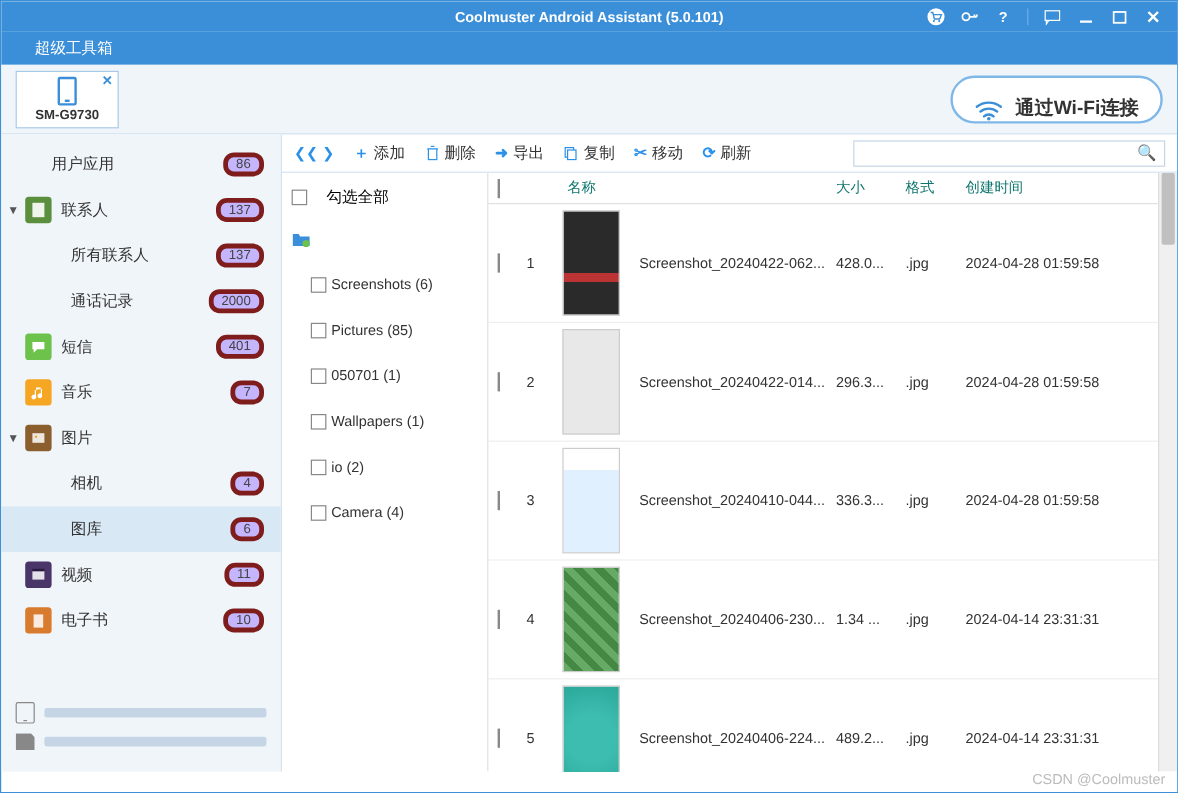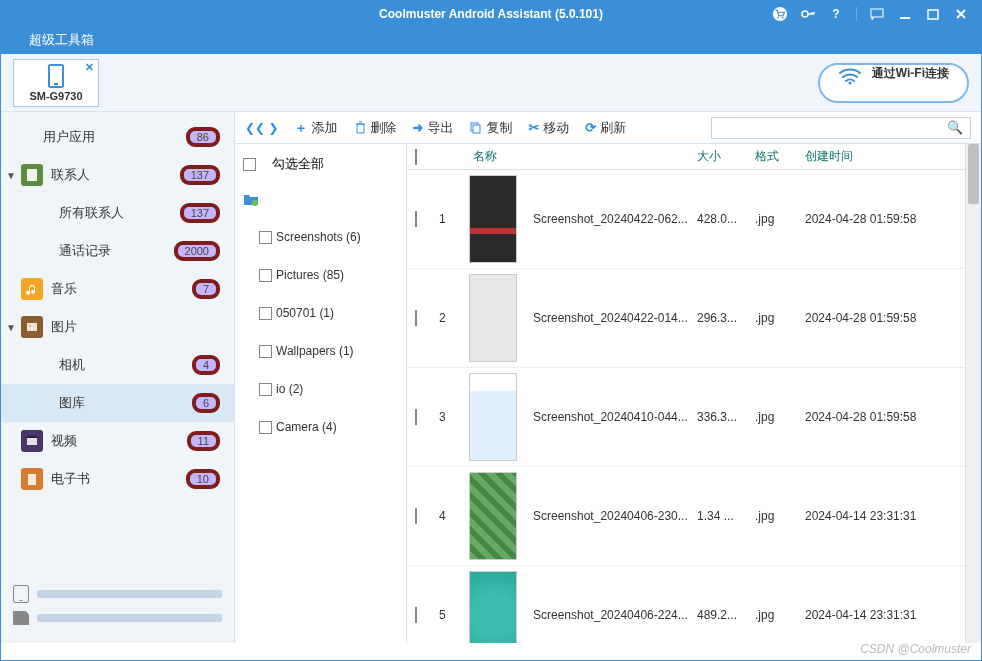--- a/index.html
+++ b/index.html
@@ -14,21 +14,21 @@
 .tabbar { height: 28px; background: #3b8fd8; display: flex; }
 .tab { padding: 0 28px; color: #fff; font-size: 13px; height: 100%; display: flex; align-items: center; cursor: pointer; }
 .tab.active { background: #2370be; }
 
 .devicebar { height: 58px; background: #f0f5fa; border-bottom: 1px solid #d5e3f0; display: flex; align-items: center; padding: 0 12px; }
 .device-item { width: 86px; height: 48px; border: 1px solid #a8c8e8; background: #fff; display: flex; flex-direction: column; align-items: center; justify-content: center; position: relative; cursor: pointer; }
 .device-item .closex { position: absolute; top: 1px; right: 4px; color: #3b8fd8; font-weight: bold; font-size: 11px; }
 .device-item .phone-ic { width: 16px; height: 24px; border: 2px solid #3b8fd8; border-radius: 2px; position: relative; }
 .device-item .phone-ic::after { content:""; position:absolute; bottom:1px; left:50%; transform:translateX(-50%); width:4px; height:2px; background:#3b8fd8; }
 .device-name { font-size: 11px; font-weight: bold; color: #333; margin-top: 2px; }
-.wifi-btn { margin-left: auto; border: 2px solid #7fb8e8; border-radius: 22px; height: 40px; padding: 0 18px; display: flex; align-items: flex-start; gap: 10px; background: #fff; cursor: pointer; font-size: 12px; color: #333; font-weight: bold; }
+.wifi-btn { margin-left: auto; border: 2px solid #7fb8e8; border-radius: 22px; height: 40px; padding: 0 18px; display: flex; align-items: flex-end; gap: 10px; background: #fff; cursor: pointer; font-size: 16px; color: #333; font-weight: bold; }
 .wifi-ic svg { width: 24px; height: 20px; }
 
 .main { display: flex; height: calc(100% - 111px - 17px); }
 
 .sidebar { width: 234px; background: #f0f5fa; border-right: 1px solid #d5e3f0; padding-top: 6px; overflow-y: auto; position: relative; }
 .side-row { display: flex; align-items: center; height: 38px; padding-right: 14px; cursor: pointer; font-size: 13px; color: #333; }
 .side-row.active { background: #d8e8f5; }
 .caret { width: 20px; text-align: center; color: #555; font-size: 10px; }
 .caret.hidden { visibility: hidden; }
 .sic { width: 22px; height: 22px; margin-right: 8px; display: flex; align-items: center; justify-content: center; border-radius: 3px; }
@@ -72,21 +72,21 @@
 .list-row { display: flex; align-items: center; height: 99px; border-bottom: 1px solid #eee; font-size: 12px; color: #333; padding-left: 8px; }
 .thumb { width: 48px; height: 88px; background: #555; border: 1px solid #ccc; }
 .thumb.t1 { background: linear-gradient(#2a2a2a 60%, #b33 60%, #b33 68%, #2a2a2a 68%); }
 .thumb.t2 { background: #e8e8e8; }
 .thumb.t3 { background: linear-gradient(#fff 20%, #e0f0ff 20%); }
 .thumb.t4 { background: repeating-linear-gradient(45deg,#6a6,#6a6 6px,#484 6px,#484 12px); }
 .thumb.t5 { background: radial-gradient(circle,#3dbdb0 40%,#2aa89a 100%); }
 .vscroll { width: 16px; background: #f0f0f0; border-left: 1px solid #ddd; position: relative; }
 .vscroll-thumb { position: absolute; top: 0; left: 2px; right: 2px; height: 60px; background: #c0c0c0; border-radius: 2px; }
 
-.watermark { position: absolute; bottom: 4px; right: 10px; font-size: 12px; color: #bbb; font-style: italic; }
+.watermark { position: absolute; bottom: 4px; right: 10px; font-size: 12px; color: #bbb; }
 
 svg { display: block; }
 </style>
 </head>
 <body>
 
 <div class="titlebar">
   <div class="title-center">Coolmuster Android Assistant (5.0.101)</div>
   <div class="title-icons">
     <div class="tic">
@@ -167,20 +167,30 @@
       <span class="side-label">联系人</span>
       <span class="badge">137</span>
     </div>
     <div class="side-row indent2">
       <span class="side-label">所有联系人</span>
       <span class="badge">137</span>
     </div>
     <div class="side-row indent2">
       <span class="side-label">通话记录</span>
       <span class="badge">2000</span>
+    </div>
+    <div class="side-row">
+      <span class="caret hidden">▼</span>
+      <span class="sic" style="background:#6cc24a">
+          <svg width="14" height="14">
+            <path d="M2 3h10v6H6l-3 3V9H2z" fill="#fff"></path>
+          </svg>
+        </span>
+      <span class="side-label">短信</span>
+      <span class="badge">401</span>
     </div>
     <div class="side-row">
       <span class="caret hidden">▼</span>
       <span class="sic" style="background:#f5a623">
           <svg width="14" height="14">
             <path d="M5 3v7a2 2 0 1 1-1-1V5l6-1v5a2 2 0 1 1-1-1V3z" fill="#fff"></path>
           </svg>
         </span>
       <span class="side-label">音乐</span>
       <span class="badge">7</span>

